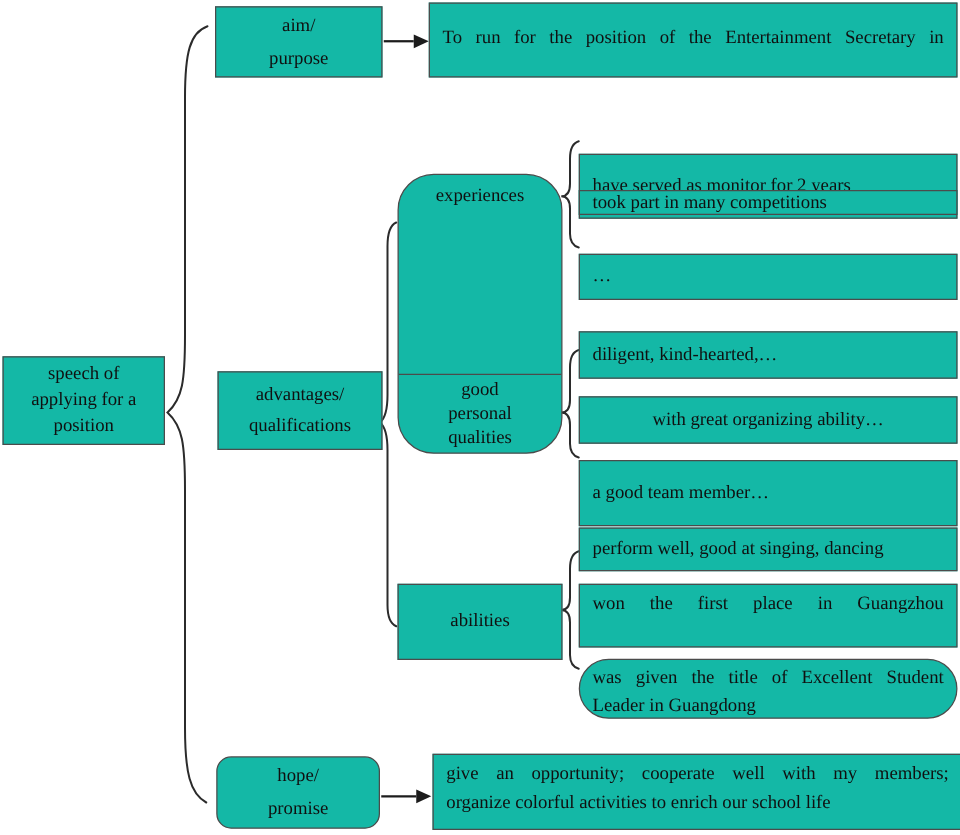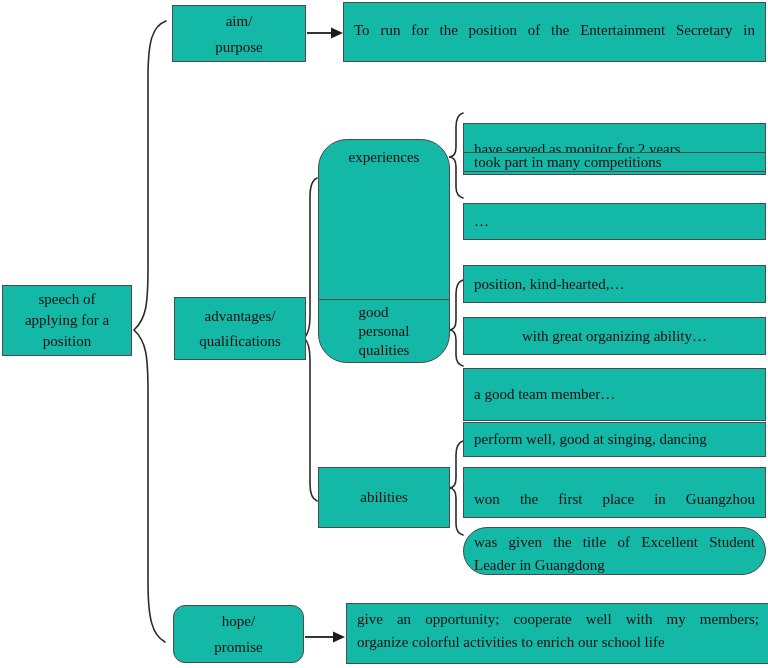--- a/index.html
+++ b/index.html
@@ -25,32 +25,32 @@
   .root-node{left:2px;top:285px;width:130px;height:71px;line-height:21px;}
   
   .aim-node{left:172px;top:5px;width:134px;height:57px;line-height:26px;}
   .aim-result{left:343px;top:2px;width:423px;height:60px;}
   
   .adv-node{left:174px;top:297px;width:132px;height:63px;line-height:25px;}
   .mid-stack{left:318px;top:139px;width:132px;height:224px;padding:0;border-radius:29px;}
   .exp-cell{height:160px;box-sizing:border-box;border-bottom:1.4px solid #4b4b4b;
             padding-top:9px;text-align:center;}
   .qual-cell{height:62px;display:flex;align-items:center;justify-content:center;
-             text-align:left;line-height:19px;}
+             text-align:center;line-height:19px;}
   .abil-node{left:318px;top:467px;width:132px;height:61px;}
   
   .ritem{left:463px;width:303px;}
   .r1{top:107px;height:52px;margin-top:16px;}
   .r2{top:152px;height:20px;}
   .r3{top:203px;height:37px;}
   .r4{top:265px;height:38px;}
   .r5{top:317px;height:38px;justify-content:center;}
   .r6{top:368px;height:53px;}
   .r7{top:422px;height:35px;}
-  .r8{top:467px;height:51px;padding:20px 10px 0;line-height:23px;}
+  .r8{top:467px;height:51px;padding:4px 10px 0;line-height:23px;}
   .r9{top:527px;height:48px;padding:3px 10px 0;line-height:23px;border-radius:24px;}
   
   .hope-node{left:173px;top:605px;width:131px;height:58px;line-height:26px;border-radius:12px;}
   .hope-result{left:346px;top:603px;width:424px;height:61px;padding-top:4px;}
 </style>
 </head>
 <body>
 
 <div class="canvas">
 
@@ -120,21 +120,21 @@
     <span>have served as monitor for 2 years</span>
   </div>
   <div class="box ritem item r2">
     <span>took part in many competitions</span>
   </div>
   <div class="box ritem item r3">
     <span>…</span>
   </div>
 
   <div class="box ritem item r4">
-    <span>position, kind-hearted,…</span>
+    <span>diligent, kind-hearted,…</span>
   </div>
   <div class="box ritem item r5">
     <span>with great organizing ability…</span>
   </div>
   <div class="box ritem item r6">
     <span>a good team member…</span>
   </div>
 
   <div class="box ritem item r7">
     <span>perform well, good at singing, dancing</span>

